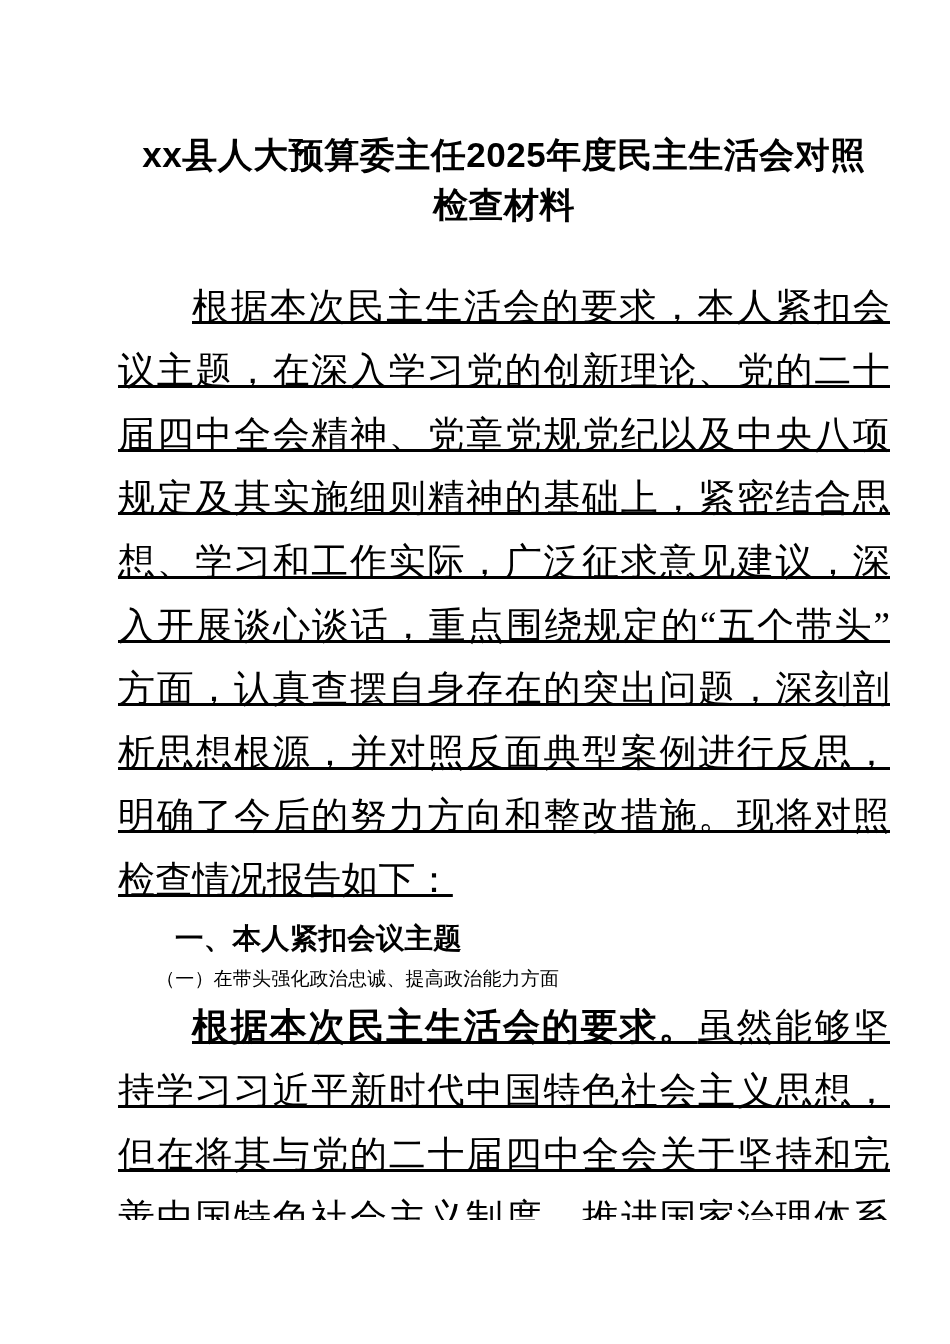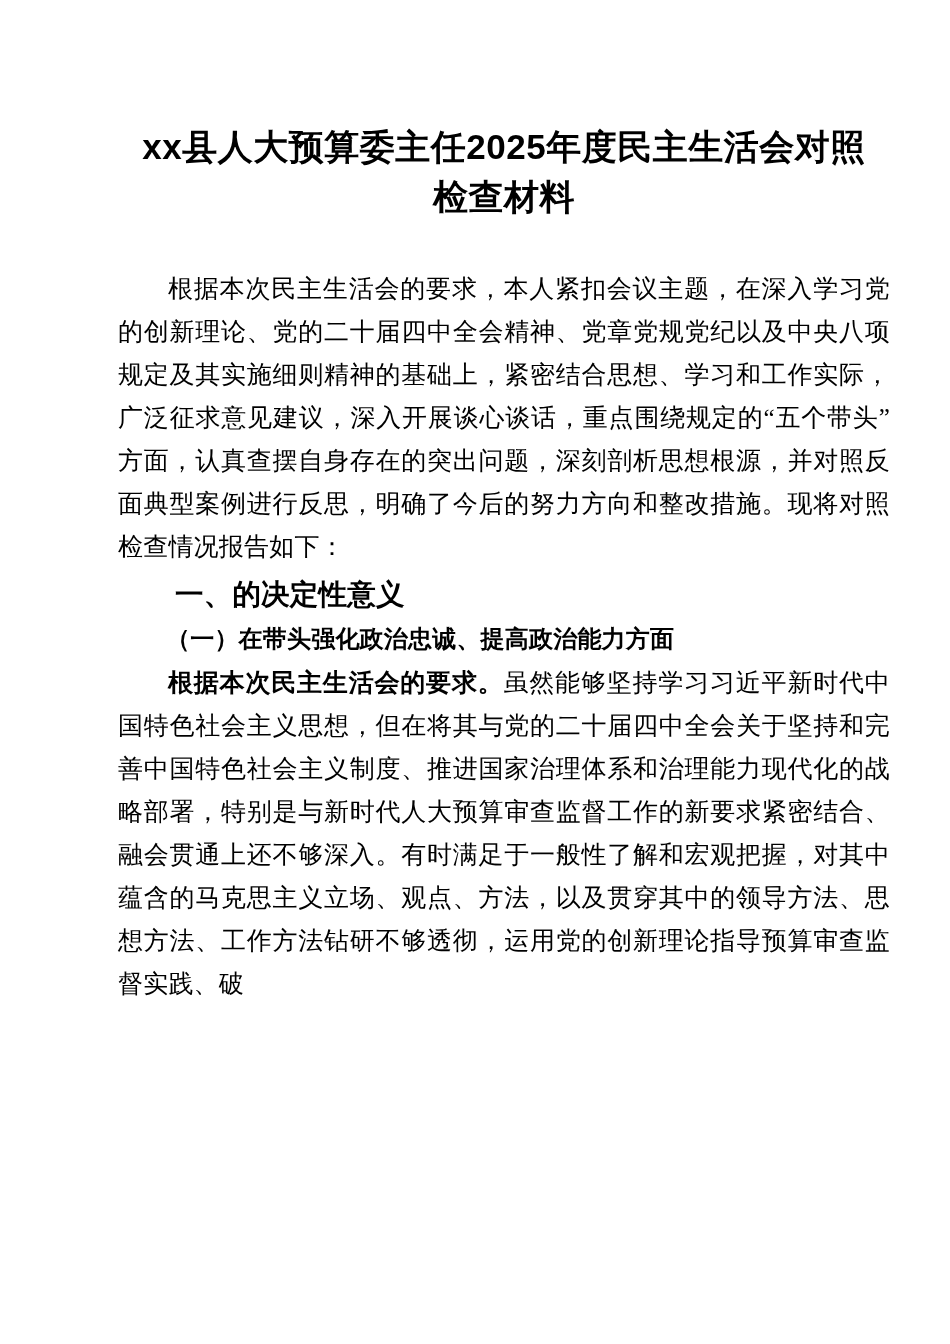--- a/index.html
+++ b/index.html
@@ -5,79 +5,79 @@
 <style>
   html, body {
     margin: 0;
     padding: 0;
     background: #ffffff;
   }
   .page {
     position: relative;
     width: 950px;
     height: 1208px;
-    margin: 4px auto;
+    margin: 12px auto;
     background: #ffffff;
     overflow: hidden;
     box-sizing: border-box;
     padding: 118px 60px 40px 118px;
     font-family: "Liberation Serif", "DejaVu Serif", serif;
     color: #000000;
   }
   .doc-title {
     font-family: "Liberation Sans", "DejaVu Sans", sans-serif;
     font-weight: bold;
     font-size: 35px;
     line-height: 1.42;
     text-align: center;
     letter-spacing: 0.5px;
     margin: 0 0 46px 0;
     padding: 0 8px;
   }
   p.body-par {
-    font-size: 25px;
+    font-size: 37px;
     line-height: 1.72;
     margin: 0 0 2px 0;
     text-align: justify;
     text-justify: inter-ideograph;
     text-indent: 2em;
     letter-spacing: 0.2px;
     font-family: "Liberation Serif", "DejaVu Serif", serif;
+    text-decoration: underline;
   }
   p.heading-1 {
     font-family: "Liberation Sans", "DejaVu Sans", sans-serif;
     font-weight: bold;
     font-size: 28.5px;
     line-height: 1.72;
     margin: 0;
     text-indent: 2em;
     letter-spacing: 0.2px;
   }
   p.heading-2 {
-    font-size: 24px;
+    font-size: 19px;
     line-height: 1.72;
     margin: 0;
     text-indent: 2em;
     letter-spacing: 0.2px;
-    font-weight: bold;
   }
   .lead-bold {
     font-family: "Liberation Sans", "DejaVu Sans", sans-serif;
     font-weight: bold;
   }
 </style>
 </head>
 <body>
 
 <div class="page">
 
   <h1 class="doc-title">xx县人大预算委主任2025年度民主生活会对照检查材料</h1>
 
   <p class="body-par">根据本次民主生活会的要求，本人紧扣会议主题，在深入学习党的创新理论、党的二十届四中全会精神、党章党规党纪以及中央八项规定及其实施细则精神的基础上，紧密结合思想、学习和工作实际，广泛征求意见建议，深入开展谈心谈话，重点围绕规定的“五个带头”方面，认真查摆自身存在的突出问题，深刻剖析思想根源，并对照反面典型案例进行反思，明确了今后的努力方向和整改措施。现将对照检查情况报告如下：</p>
 
-  <p class="heading-1">一、的决定性意义</p>
+  <p class="heading-1">一、本人紧扣会议主题</p>
 
   <p class="heading-2">（一）在带头强化政治忠诚、提高政治能力方面</p>
 
 
   <p class="body-par"><span class="lead-bold">根据本次民主生活会的要求。</span><span>虽然能够坚持学习习近平新时代中国特色社会主义思想，但在将其与党的二十届四中全会关于坚持和完善中国特色社会主义制度、推进国家治理体系和治理能力现代化的战略部署，特别是与新时代人大预算审查监督工作的新要求紧密结合、融会贯通上还不够深入。有时满足于一般性了解和宏观把握，对其中蕴含的马克思主义立场、观点、方法，以及贯穿其中的领导方法、思想方法、工作方法钻研不够透彻，运用党的创新理论指导预算审查监督实践、破</span></p>
 
 </div>
 
 </body></html>

